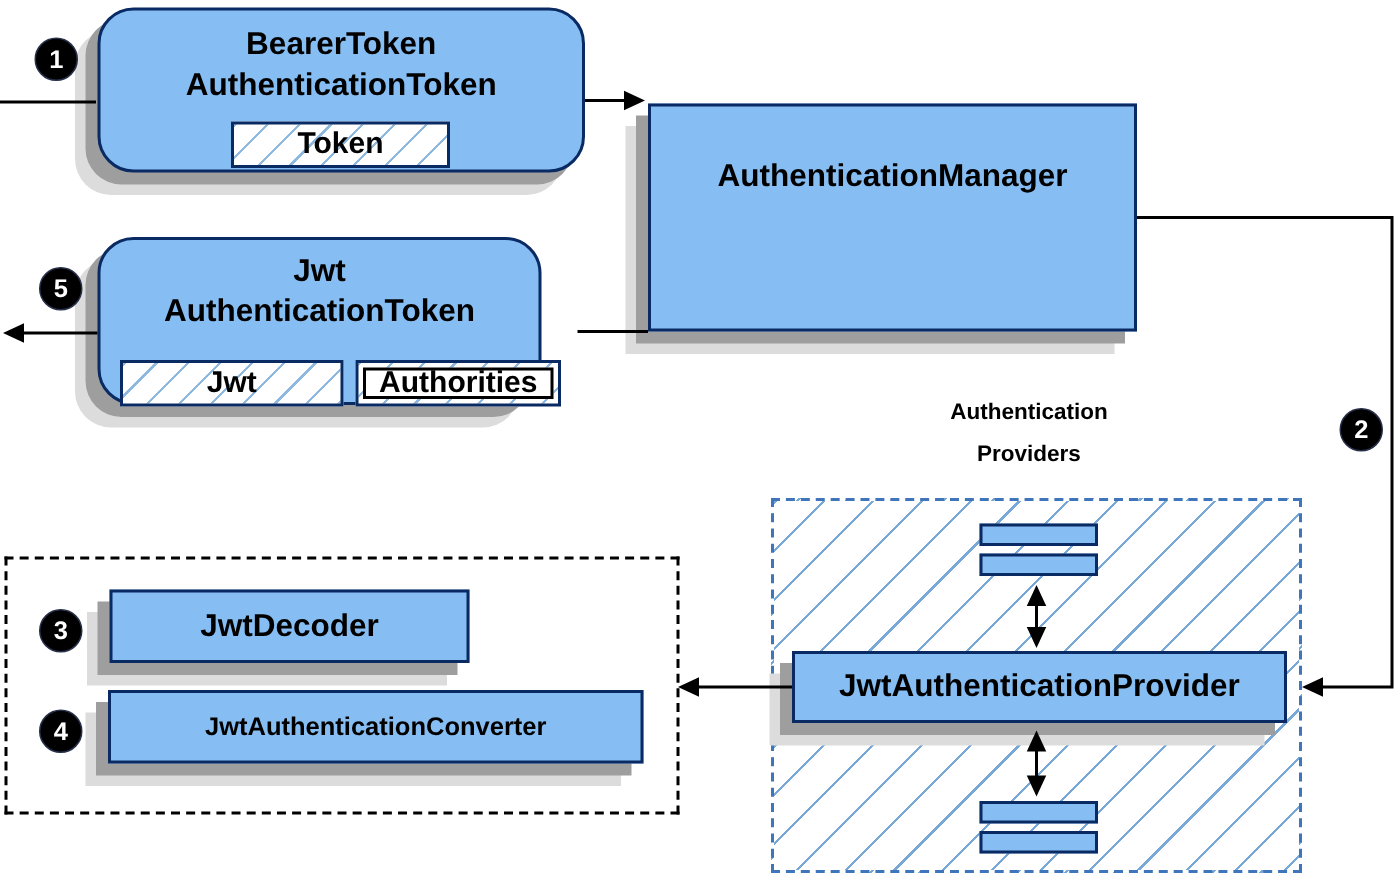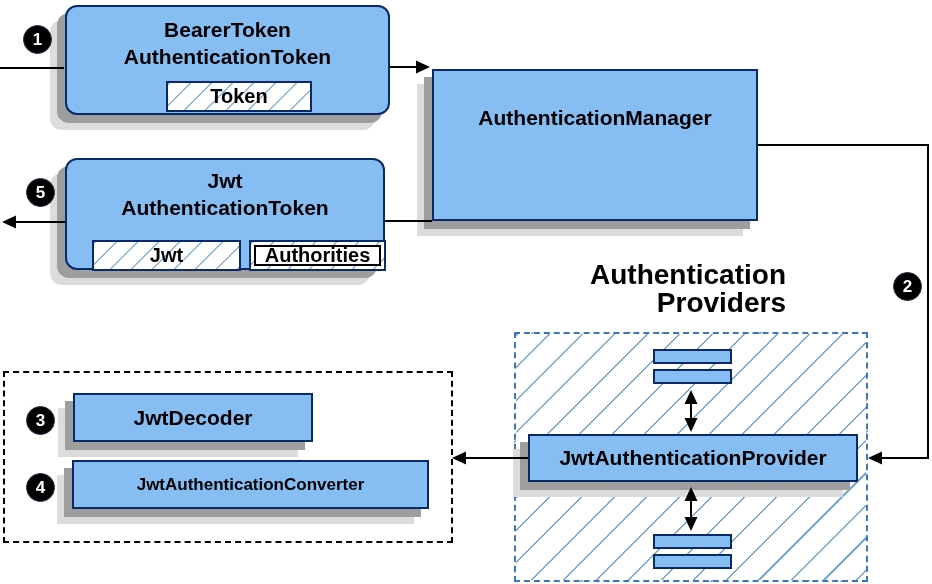--- a/index.html
+++ b/index.html
@@ -5,27 +5,26 @@
   html,body{margin:0;padding:0;background:#ffffff;}
   .canvas{
     position:relative;width:932px;height:584px;background:#ffffff;overflow:hidden;
     font-family:"Liberation Sans", sans-serif;color:#000;
   }
   .wires{position:absolute;left:0;top:0;pointer-events:none;z-index:5;}
   .node{
     position:absolute;background:#86bdf2;border:2px solid #0a2a63;box-sizing:border-box;
     box-shadow:-8px 8px 0 0 #9e9e9e, -15px 15px 0 0 #dcdcdc;z-index:2;
   }
-  .rounded{border-radius:12px;}
+  .rounded{border-radius:24px;}
   .node-title{font-weight:bold;font-size:21px;line-height:27px;text-align:center;}
   .flexc{display:flex;align-items:center;justify-content:center;}
   .hatch{
     background-color:#ffffff;
     background-image:repeating-linear-gradient(135deg,#8fb8e0 0px,#8fb8e0 1.5px,transparent 1.5px,transparent 15px);
-    margin-left:12px;
   }
   .field{
     position:absolute;border:2px solid #0a2a63;box-sizing:border-box;
     font-weight:bold;font-size:20px;z-index:3;
   }
   .providers-zone{
     position:absolute;left:514px;top:332px;width:354px;height:250px;box-sizing:border-box;
     border:2px dashed #3f76bb;background-color:#ffffff;
     background-image:repeating-linear-gradient(135deg,#77a8d8 0px,#77a8d8 1.5px,transparent 1.5px,transparent 23px);
     z-index:1;
@@ -37,22 +36,22 @@
   .bar{
     position:absolute;width:79px;height:15px;background:#86bdf2;border:2px solid #0a2a63;
     box-sizing:border-box;z-index:3;
   }
   .badge{
     position:absolute;width:27px;height:27px;border-radius:50%;background:#000000;color:#ffffff;
     display:flex;align-items:center;justify-content:center;font-weight:bold;font-size:17px;
     z-index:6;border:1px solid #27304a;
   }
   .caption{
-    position:absolute;left:586px;top:261px;width:200px;text-align:right;
-    font-weight:bold;font-size:28px;line-height:28px;z-index:2;
+    position:absolute;left:586px;top:261px;width:200px;text-align:center;
+    font-weight:bold;font-size:15px;line-height:28px;z-index:2;
   }
   .white-chip{
     position:absolute;left:3px;top:3px;right:3px;bottom:3px;background:#ffffff;border:2px solid #000000;
     box-sizing:border-box;display:flex;align-items:center;justify-content:center;
     font-weight:bold;font-size:20px;
   }
 </style>
 </head>
 <body>
 
@@ -73,21 +72,21 @@
     </div>
     <div class="field hatch flexc" style="left:87px;top:74px;width:146px;height:31px;">
       <span>Token</span>
     </div>
   </div>
 
   <div class="node" style="left:432px;top:69px;width:326px;height:152px;">
     <div class="node-title" style="padding-top:33px;">AuthenticationManager</div>
   </div>
 
-  <div class="node rounded" style="left:65px;top:158px;width:320px;height:112px;">
+  <div class="node rounded" style="left:65px;top:158px;width:296px;height:112px;">
     <div class="node-title" style="padding-top:7px;">
       <div>Jwt</div>
       <div>AuthenticationToken</div>
     </div>
     <div class="field hatch flexc" style="left:13px;top:80px;width:149px;height:31px;">
       <span>Jwt</span>
     </div>
     <div class="field hatch" style="left:170px;top:80px;width:137px;height:31px;">
       <div class="white-chip">
         <span>Authorities</span>

